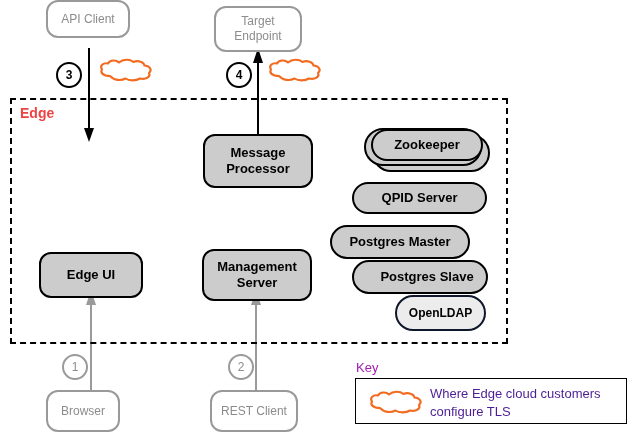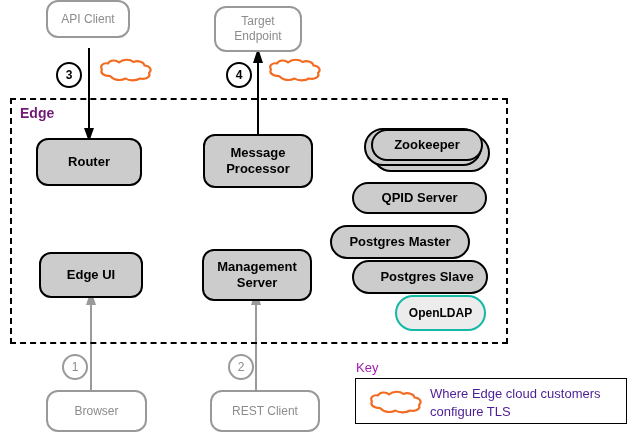--- a/index.html
+++ b/index.html
@@ -38,21 +38,21 @@
   }
   .node-comp {           
     background: #cccccc;
     border: 2px solid #000000;
     color: #000000;
     font-size: 13px;
     font-weight: bold;
   }
   .node-light {          
     background: #ececec;
-    border: 2px solid #14b8a6;
+    border: 2px solid #0f172a;
     color: #000000;
     font-size: 12px;
     font-weight: bold;
   }
   .node-pill {
     border-radius: 22px;
   }
   .node-label {
     display: block;
     white-space: pre-line;
@@ -63,21 +63,21 @@
   #edge-boundary {
     position: absolute;
     box-sizing: border-box;
     border: 2px dashed #000000;
     background: transparent;
   }
   #edge-title {
     position: absolute;
     font-size: 14px;
     font-weight: bold;
-    color: #701a75;
+    color: #ef4444;
   }
 
   
   .conn {
     position: absolute;
   }
   .conn svg { display: block; overflow: visible; }
 
   
   .step {
@@ -167,31 +167,28 @@
 
   <div class="node node-ext" style="left:46px; top:0; width:84px; height:38px;">
     <span class="node-label">API Client</span>
   </div>
 
   <div class="node node-ext" style="left:214px; top:6px; width:88px; height:46px;">
     <span class="node-label">Target
 Endpoint</span>
   </div>
 
-  <div class="node node-ext" style="left:46px; top:390px; width:101px; height:42px;">
+  <div class="node node-ext" style="left:46px; top:390px; width:74px; height:42px;">
     <span class="node-label">Browser</span>
   </div>
 
-  <div class="node node-ext" style="left:210px; top:390px; width:110px; height:42px;">
+  <div class="node node-ext" style="left:210px; top:390px; width:88px; height:42px;">
     <span class="node-label">REST Client</span>
   </div>
 
-  <div class="node node-comp" style="left:36px; top:138px; width:106px; height:48px;">
-    <span class="node-label">Router</span>
-  </div>
 
   <div class="node node-comp" style="left:203px; top:134px; width:110px; height:54px;">
     <span class="node-label">Message
 Processor</span>
   </div>
 
   <div class="node node-comp" style="left:39px; top:252px; width:104px; height:46px;">
     <span class="node-label">Edge UI</span>
   </div>
 

